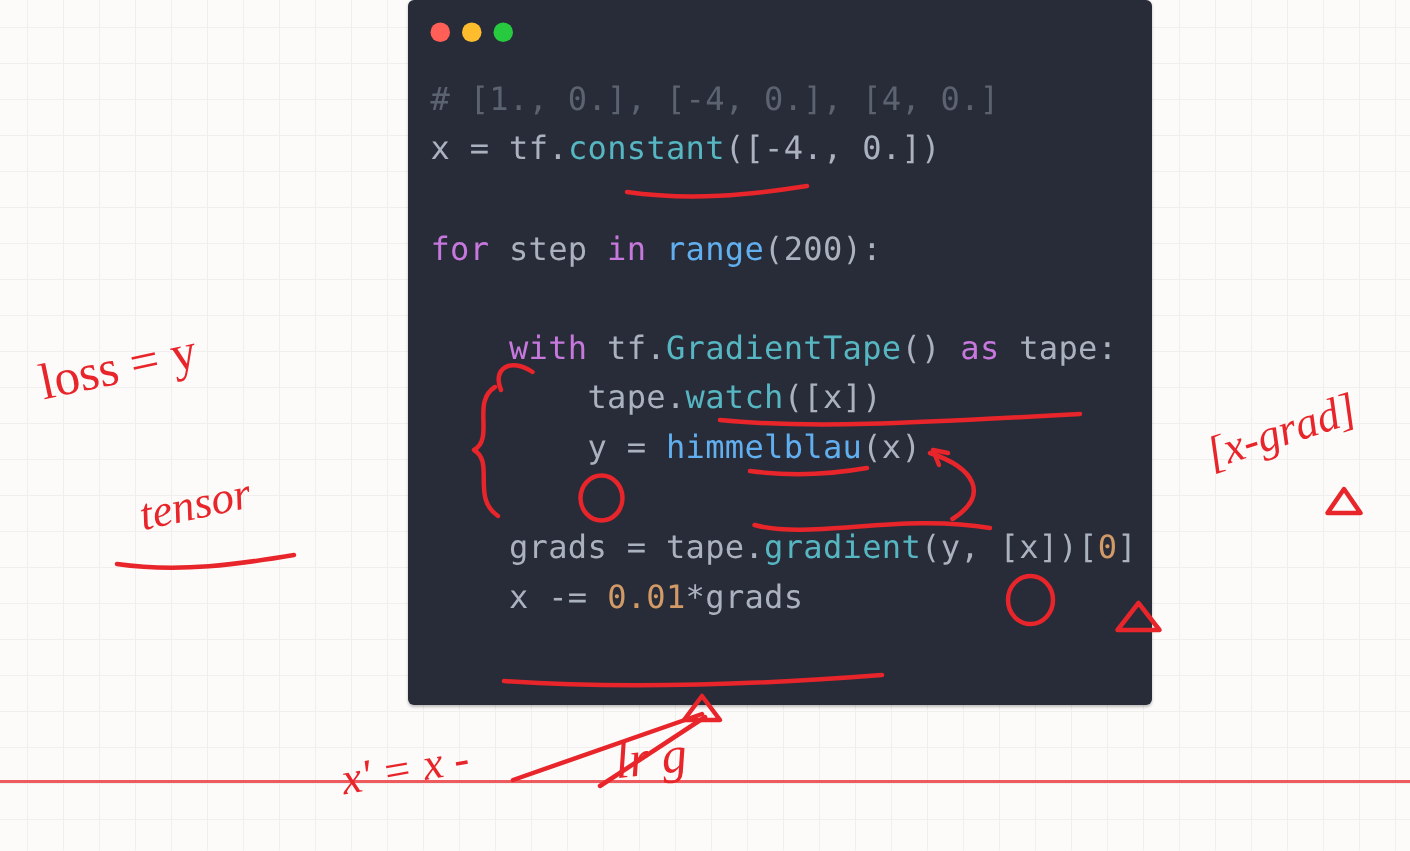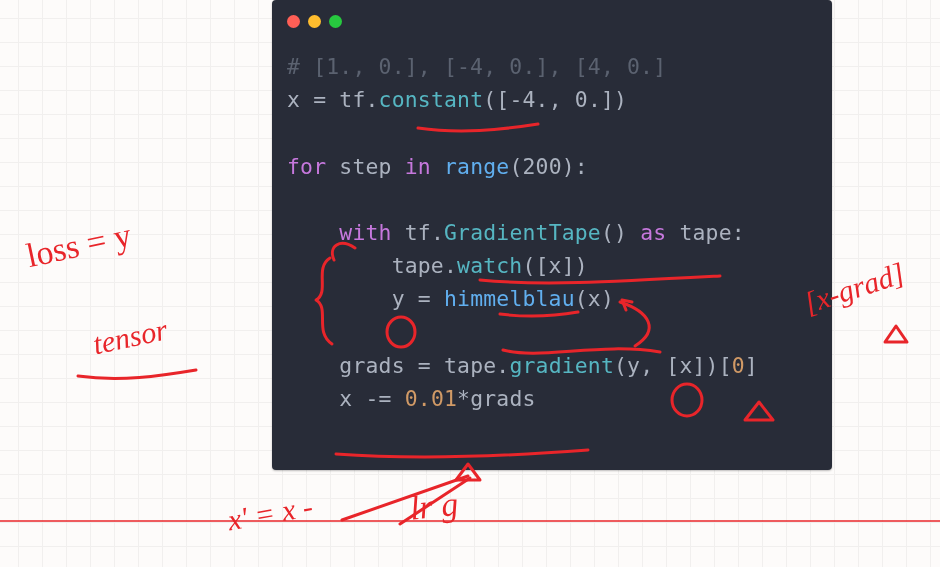--- a/index.html
+++ b/index.html
@@ -17,21 +17,21 @@
     background-image:
       linear-gradient(#f1efee 1px, transparent 1px),
       linear-gradient(90deg, #f1efee 1px, transparent 1px);
     background-size: 24px 24px;
     background-position: -6px -6px;
   }
   .term {
     position: absolute;
     left: 272px;
     top: 0px;
-    width: 560px;
+    width: 496px;
     height: 470px;
     background: #282c38;
     border-radius: 4px;
     box-shadow: 0 1px 2px rgba(0,0,0,0.25);
   }
   .dots {
     position: absolute;
     left: 15px;
     top: 15px;
     display: flex;

